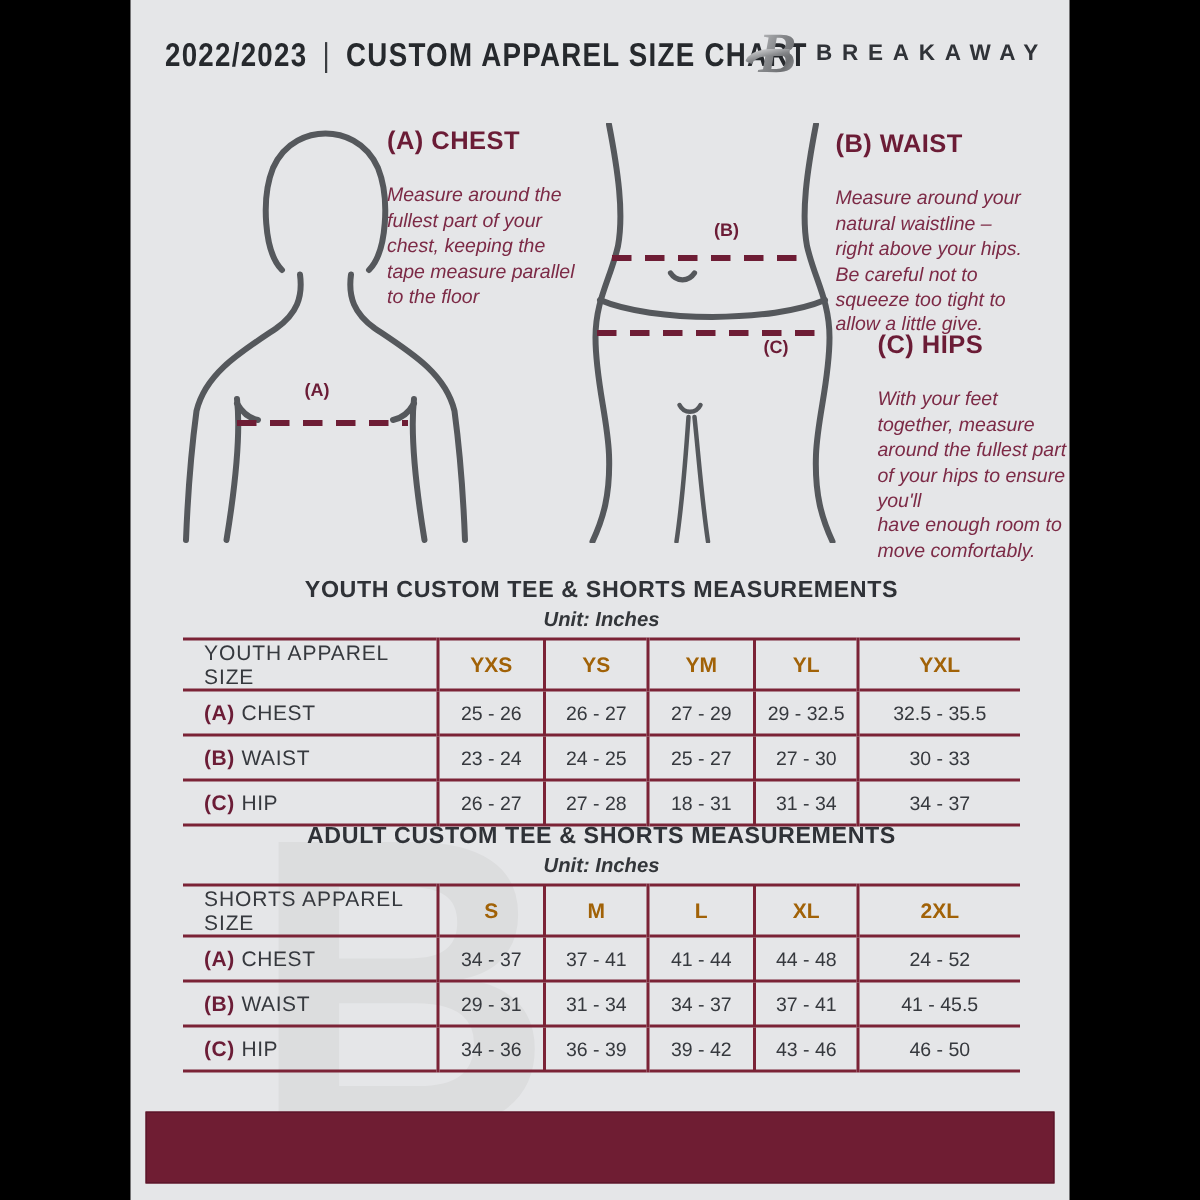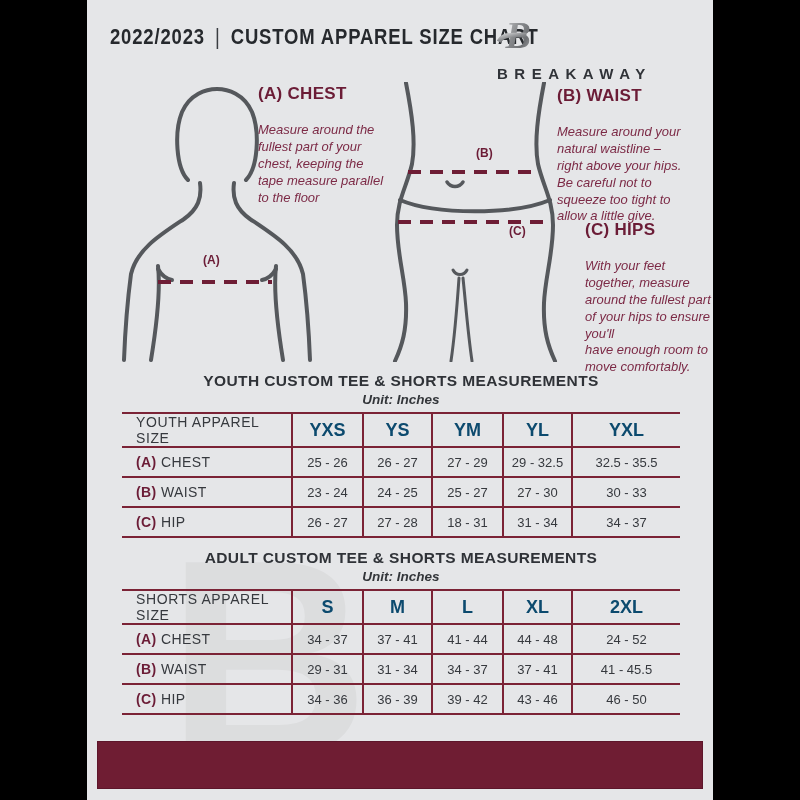--- a/index.html
+++ b/index.html
@@ -15,52 +15,52 @@
   html,body{width:800px;height:800px;background:#000;overflow:hidden;
     font-family:"Liberation Sans", sans-serif;}
   .stage{position:relative;width:800px;height:800px;background:#000;}
   .page{position:absolute;left:87px;top:0;width:626px;height:800px;
     background:var(--page-bg);}
   
   .header-row{position:absolute;top:24px;left:23px;white-space:nowrap;
     transform:scaleX(0.84);transform-origin:left center;
     font-weight:bold;font-size:22px;color:#26292d;letter-spacing:1px;}
   .header-row .divider{margin:0 12px;font-weight:normal;color:#3a3d41;}
-  .brand{position:absolute;top:14px;left:410px;display:flex;gap:9px;flex-direction:column;}
+  .brand{position:absolute;top:14px;left:410px;display:flex;align-items:center;gap:9px;}
   .brand-logo{width:38px;height:42px;display:block;}
   .brand-name{font-weight:bold;font-size:15px;letter-spacing:6.5px;color:#303338;}
   
   .fig{position:absolute;}
   .fig-left{left:35px;top:82px;width:200px;height:280px;}
   .fig-mid{left:303px;top:82px;width:170px;height:280px;}
   .meas-label{position:absolute;font-weight:bold;font-size:12px;color:var(--maroon);z-index:2;}
   .lbl-a{left:116px;top:253px;}
   .lbl-b{left:389px;top:146px;}
   .lbl-c{left:422px;top:224px;}
   .guide-block{position:absolute;z-index:2;}
   .guide-heading{font-weight:bold;font-size:17px;color:var(--maroon);letter-spacing:.3px;}
   .guide-body{margin-top:18px;font-style:italic;font-size:13px;line-height:1.3;
     color:var(--maroon-body);white-space:pre-line;}
   .gb-chest{left:171px;top:84px;width:150px;}
   .gb-waist{left:470px;top:86px;width:152px;}
   .gb-hips{left:498px;top:220px;width:152px;}
   
   .tsec{position:absolute;left:35px;width:558px;z-index:1;}
-  .tsec-youth{top:372px;}
+  .tsec-youth{top:385px;}
   .tsec-adult{top:549px;}
   .ttitle{text-align:center;font-weight:bold;font-size:15.5px;color:var(--dark);letter-spacing:.4px;}
   .tunit{text-align:center;font-style:italic;font-size:13.5px;color:#33363a;margin-top:2px;font-weight:bold;}
   table{border-collapse:collapse;table-layout:fixed;width:558px;margin-top:5px;}
   th,td{height:30px;text-align:center;vertical-align:middle;background:transparent;}
   thead tr{border-top:2px solid var(--tbl);border-bottom:2px solid var(--tbl);}
   tbody tr{border-bottom:2px solid var(--tbl);}
   th+th,td+td{border-left:2px solid var(--tbl);}
   th.size-label{font-weight:normal;font-size:14px;color:var(--cell);
     letter-spacing:.6px;text-align:left;padding-left:14px;}
-  th.size-cell{font-weight:bold;font-size:18px;color:#0c4a6e;}
+  th.size-cell{font-weight:bold;font-size:14px;color:#a16207;}
   td.row-label{text-align:left;padding-left:14px;font-size:14px;color:var(--cell);letter-spacing:.4px;}
   td.row-label .prefix{font-weight:bold;color:var(--maroon);}
   td.val{font-size:13px;color:var(--cell);}
   
   .watermark{position:absolute;left:80px;top:518px;font-size:280px;line-height:1;
     font-weight:bold;color:#dcddde;z-index:0;user-select:none;}
   .footer-bar{position:absolute;left:10px;top:741px;width:606px;height:48px;
     background:#6f1d33;border:1px solid #5d162b;z-index:3;}
 </style>
 </head>

